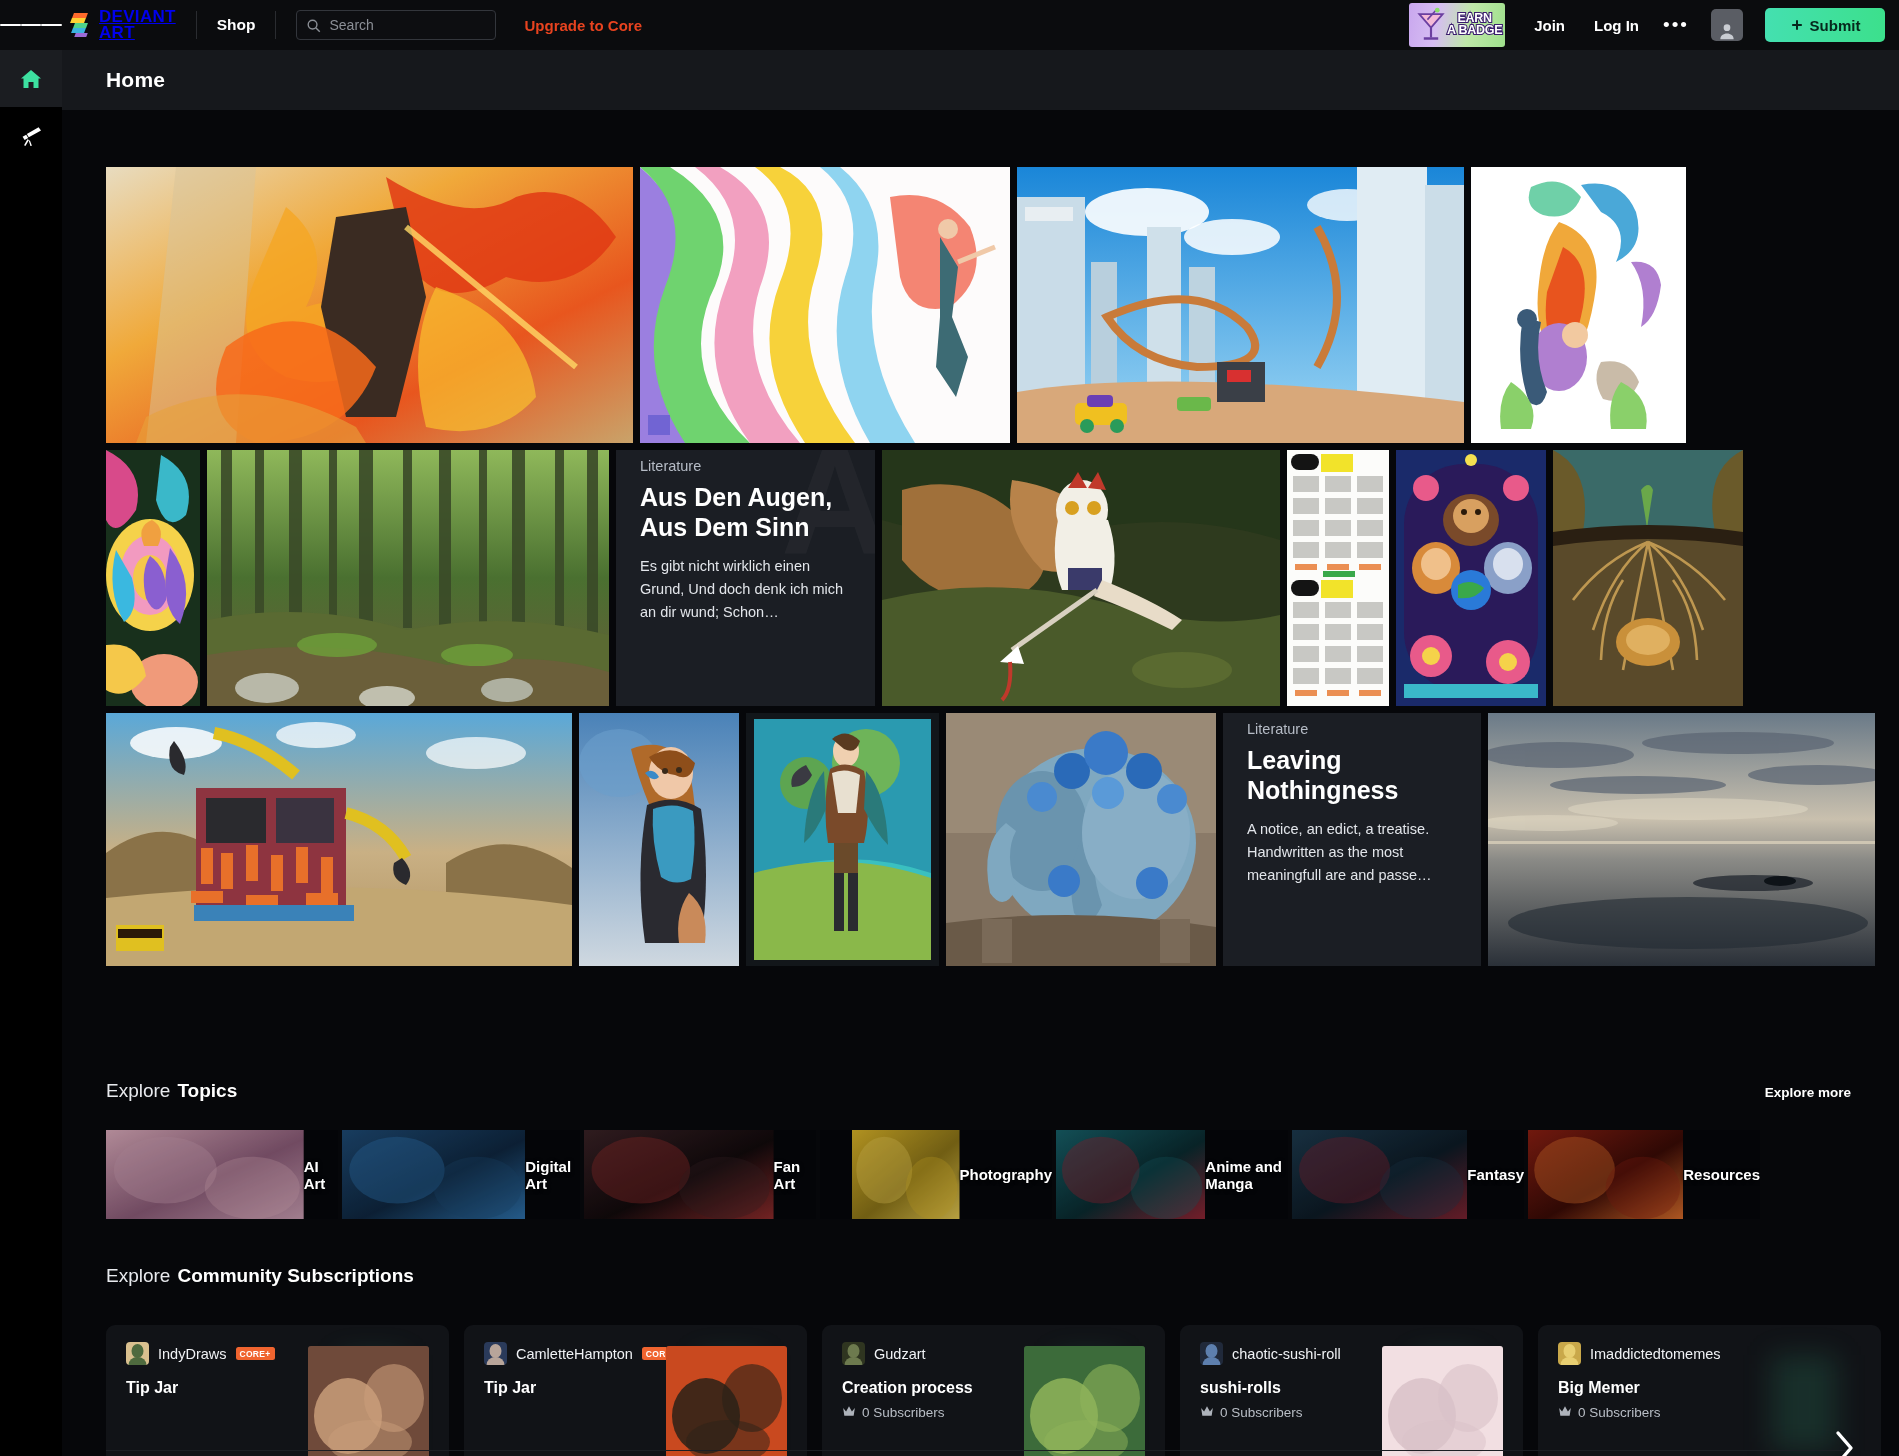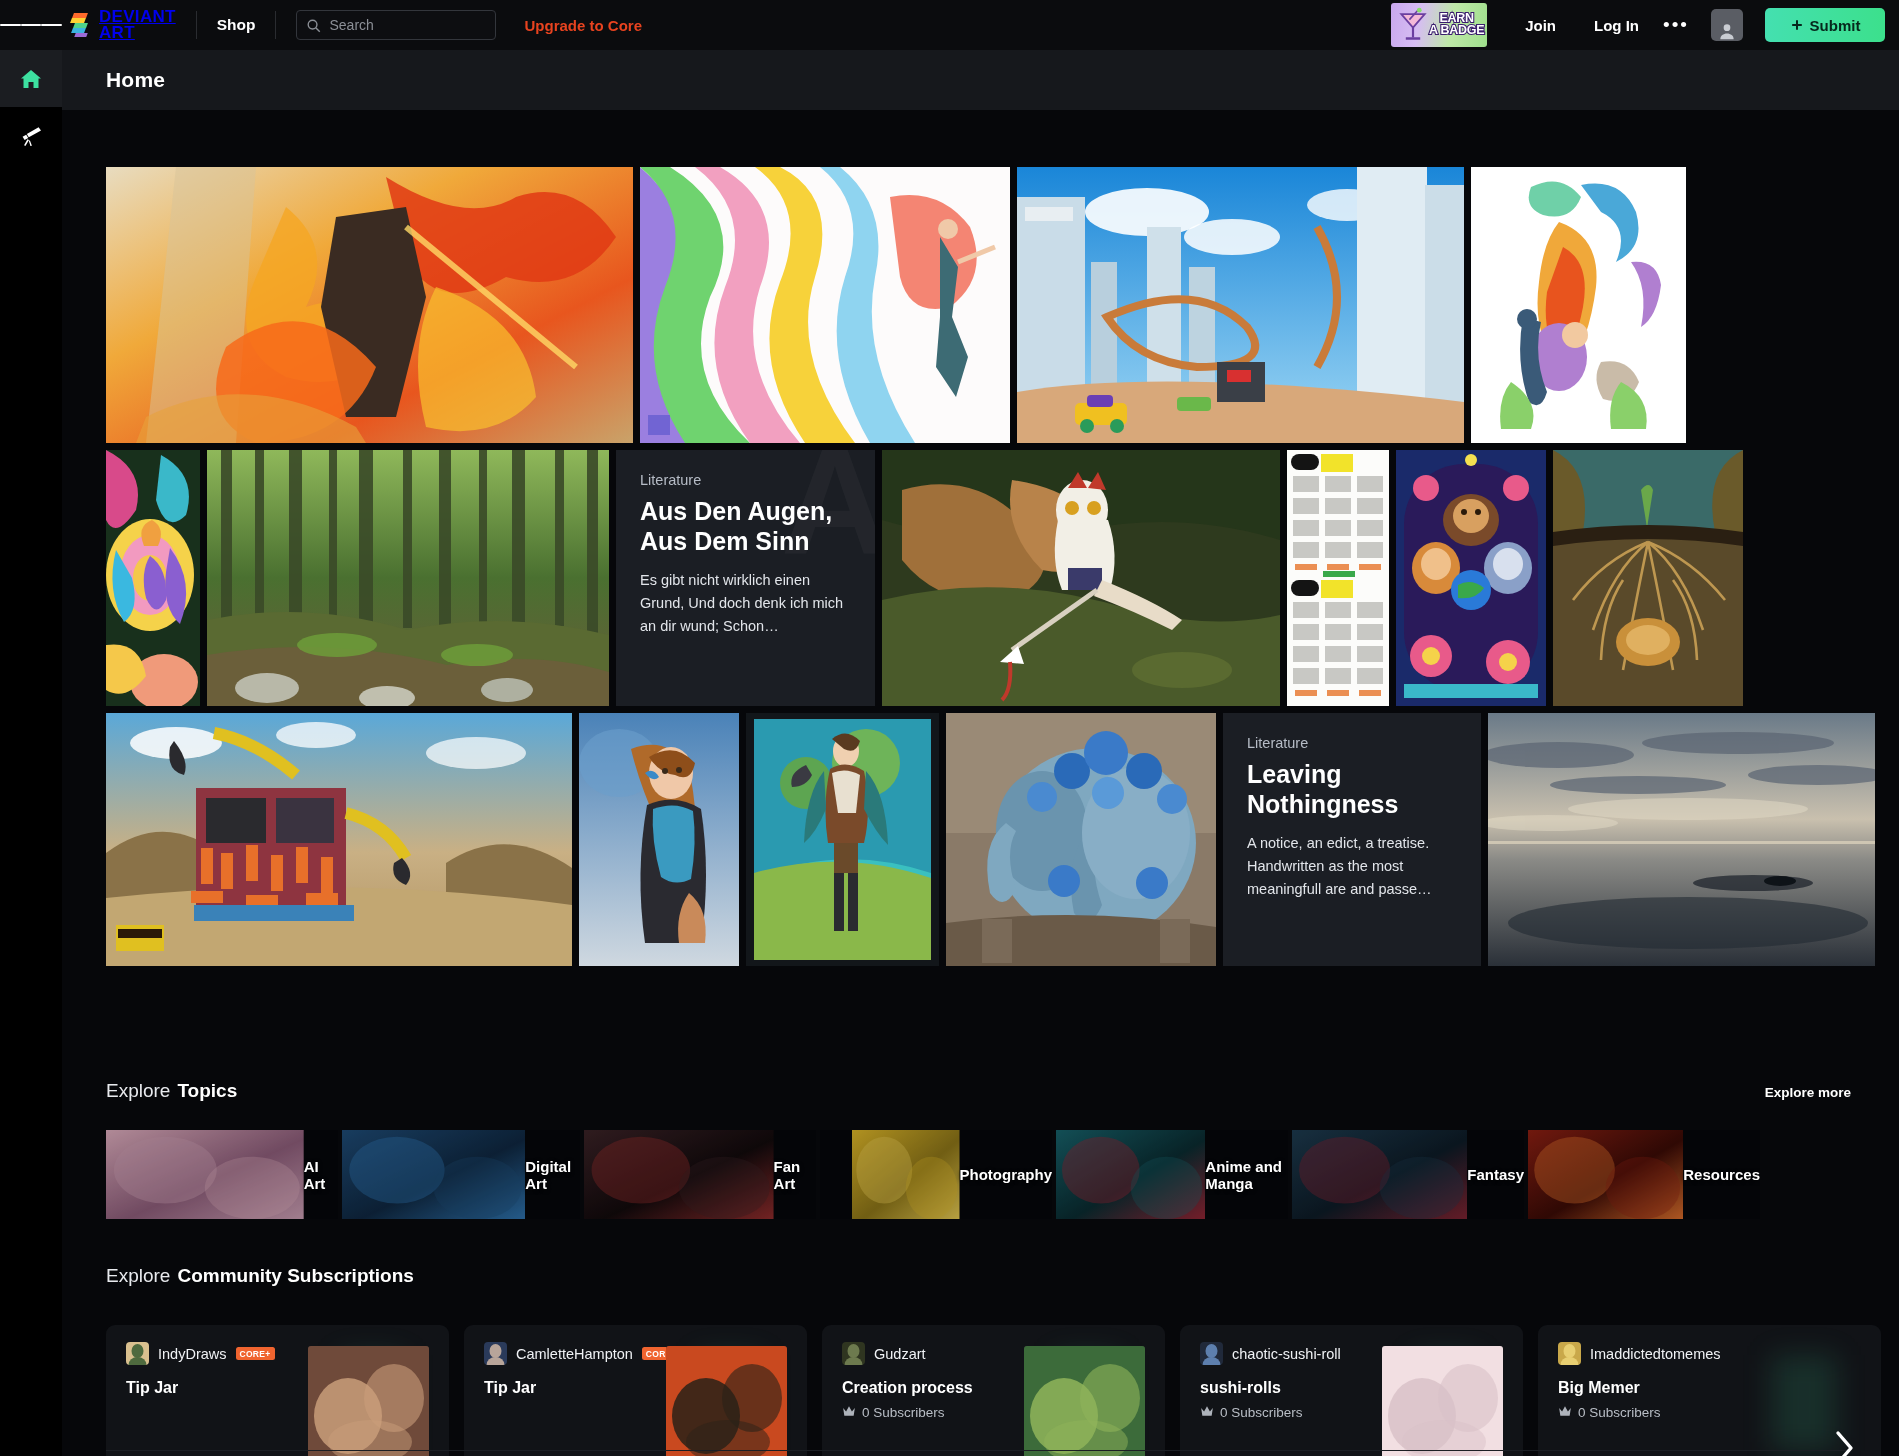--- a/index.html
+++ b/index.html
@@ -45,21 +45,21 @@
   }
   .badge-banner .glass {
     position:absolute; left:4px; top:4px; width:36px; height:36px;
   }
   .badge-banner .btext {
     position:relative; z-index:2; margin-right:3px; text-align:center;
     font-size:12.5px; font-weight:900; line-height:0.95; color:#fff;
     -webkit-text-stroke:2.2px #3b1d6e; paint-order: stroke fill;
     letter-spacing:-0.3px;
   }
-  .hdr-link { font-size:15px; font-weight:bold; color:#fff; text-decoration:none; margin-left:38px; }
+  .hdr-link { font-size:15px; font-weight:bold; color:#fff; text-decoration:none; margin-left:29px; }
   .dots { margin-left:24px; color:#fff; font-size:19px; letter-spacing:2px; line-height:10px; }
   .avatar-btn { margin-left:22px; width:32px; height:32px; border-radius:5px; background:#5a5d64; display:flex; align-items:flex-end; justify-content:center; overflow:hidden; }
   .submit-btn {
     margin-left:22px; width:120px; height:34px; border-radius:5px;
     background: linear-gradient(90deg,#44e0b0,#3ce08c);
     color:#06281c; font-size:15px; font-weight:bold;
     display:flex; align-items:center; justify-content:center; gap:6px; border:none; cursor:pointer;
   }
 
   
@@ -82,21 +82,21 @@
   .tile { position:relative; overflow:hidden; background:#15171b; flex-shrink:0; }
 
   .lit-card {
     background:#1b1e24; position:relative; overflow:hidden; flex-shrink:0;
     padding:0;
   }
   .lit-card .watermark {
     position:absolute; right:-14px; top:-24px; font-size:150px; font-weight:900;
     color:rgba(255,255,255,0.035); line-height:1;
   }
-  .lit-card .lit-inner { position:relative; z-index:2; padding:22px 24px; }
+  .lit-card .lit-inner { position:relative; z-index:2; padding:8px 24px; }
   .lit-kicker { font-size:14.5px; color:#b6bcc6; margin-bottom:9px; }
   .lit-title { font-size:25px; font-weight:bold; line-height:1.18; margin-bottom:13px; }
   .lit-excerpt { font-size:14.5px; line-height:1.58; color:#e2e5ea; }
 
   
   .sec-head { position:absolute; display:flex; align-items:baseline; width:1745px; left:44px;}
   .sec-head .light { font-size:19px; font-weight:400; color:#e8eaee; }
   .sec-head .bold { font-size:19px; font-weight:bold; color:#fff; margin-left:7px; }
   .sec-head .more { margin-left:auto; font-size:13.5px; font-weight:bold; color:#fff; text-decoration:none; }
 

